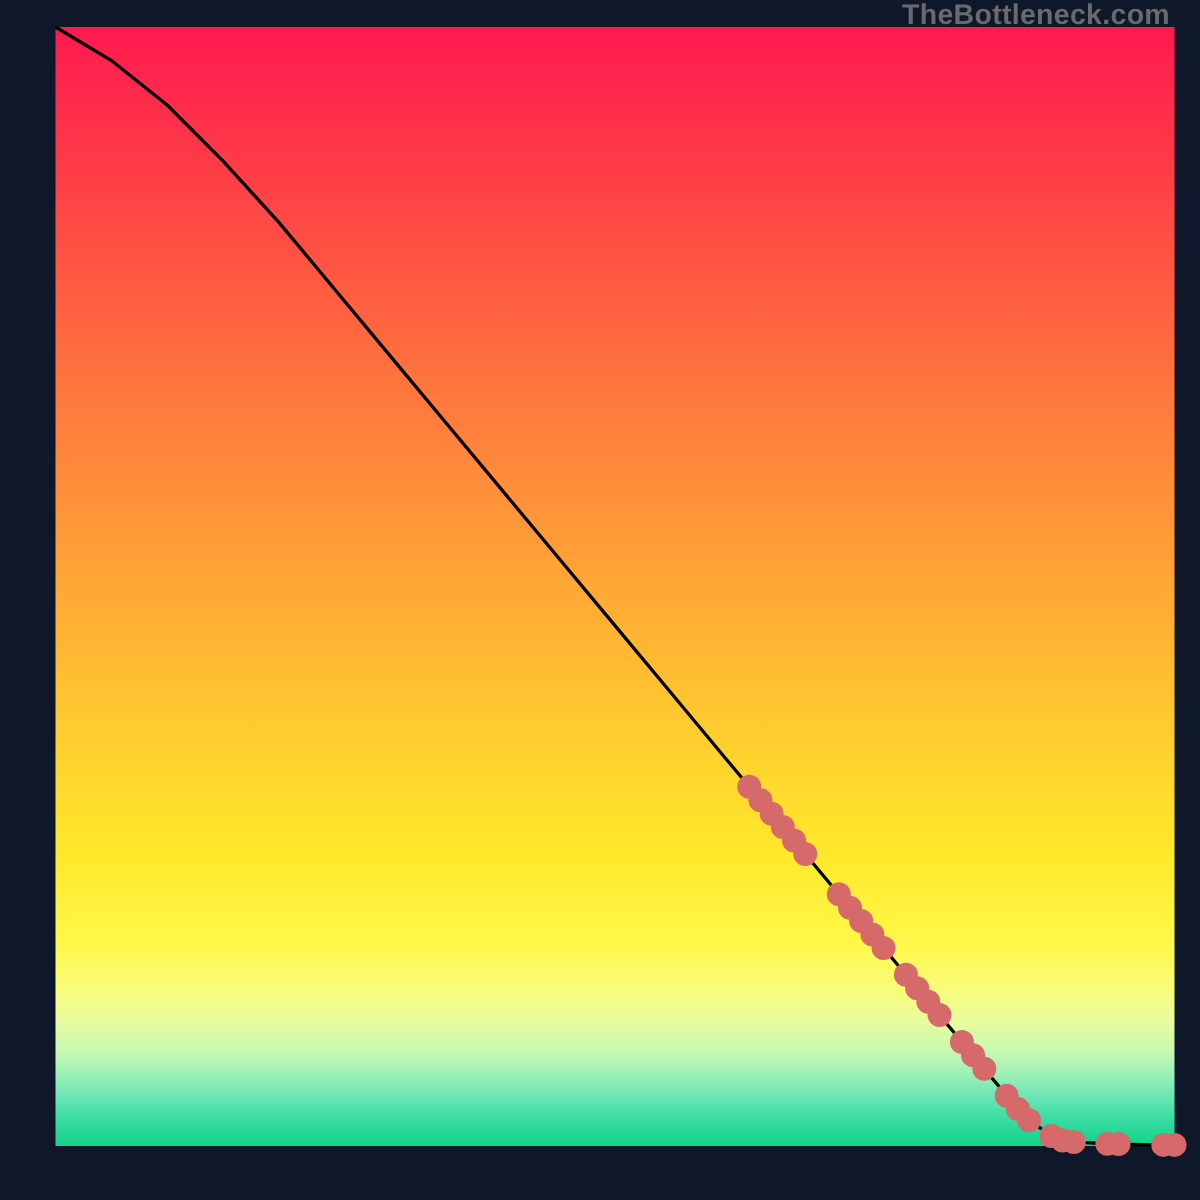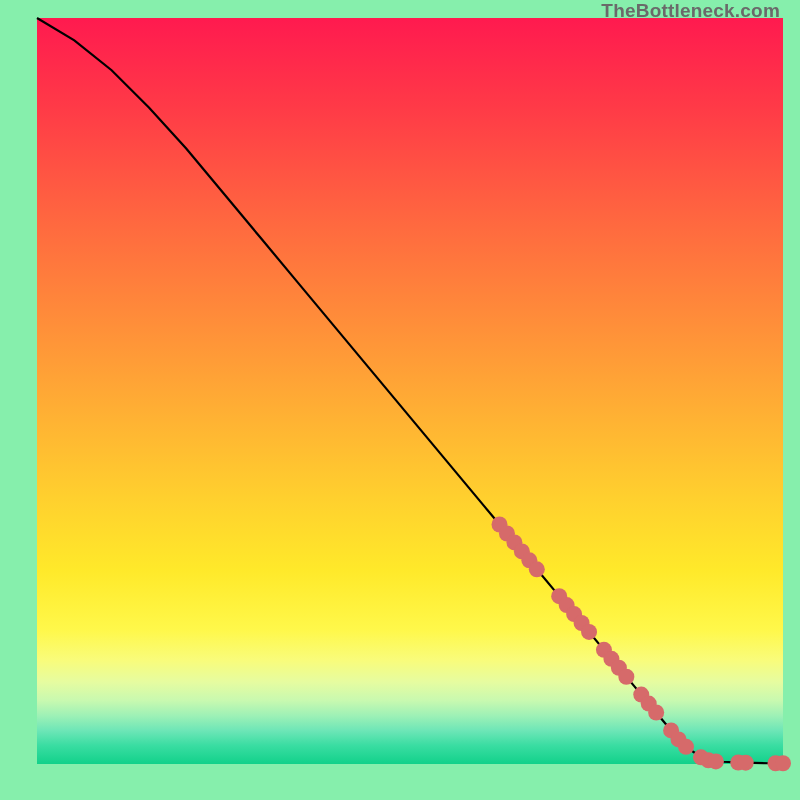--- a/index.html
+++ b/index.html
@@ -9,21 +9,21 @@
     height: 800px;
     background: #000;
     overflow: hidden;
   }
   .frame {
     position: absolute;
     left: 0;
     top: 0;
     width: 800px;
     height: 800px;
-    background: #86efac;
+    background: #0f172a;
   }
   .plot-area {
     position: absolute;
     left: 37px;
     top: 18px;
     width: 746px;
     height: 746px;
     
     background: linear-gradient(
       to bottom,

